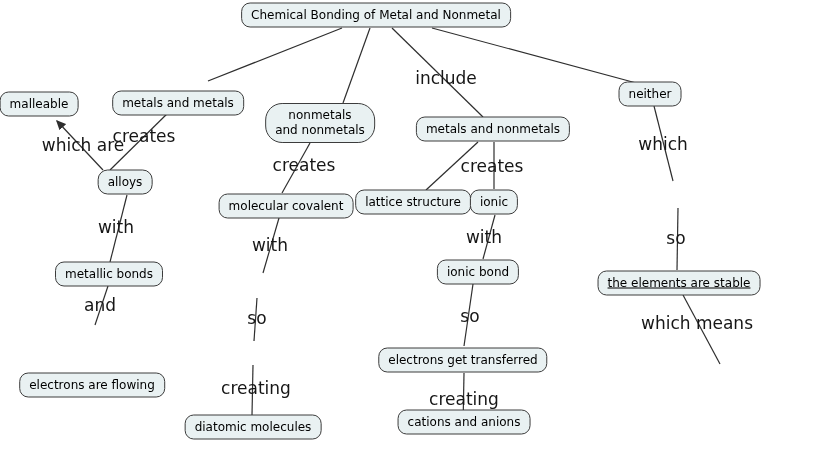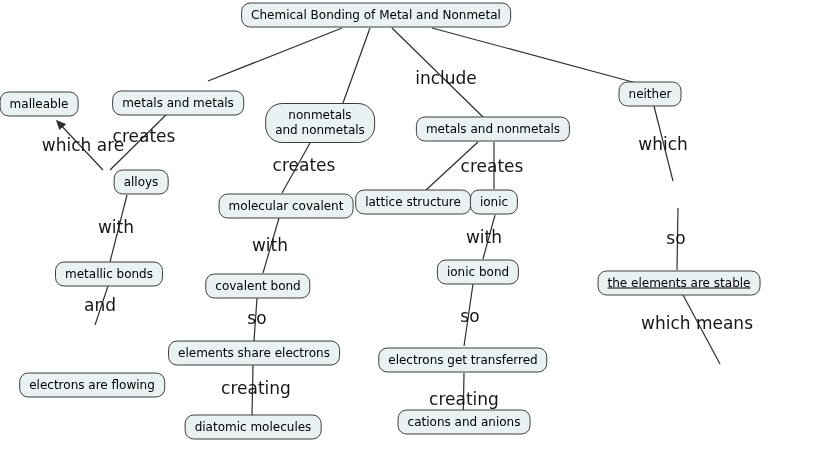--- a/index.html
+++ b/index.html
@@ -77,30 +77,28 @@
 
   <div class="node" style="left:376px; top:15px;">Chemical Bonding of Metal and Nonmetal</div>
   <div class="node" style="left:39px; top:104px;">malleable</div>
   <div class="node" style="left:178px; top:95px;margin-top:8px;">metals and metals</div>
   <div class="node" style="left:320px; top:123px;border-radius:17px;">
     <span>nonmetals</span><br>
     <span>and nonmetals</span>
   </div>
   <div class="node" style="left:493px; top:129px;">metals and nonmetals</div>
   <div class="node" style="left:650px; top:94px;">neither</div>
-  <div class="node" style="left:141px; top:182px;">alloys</div>
+  <div class="node" style="left:125px; top:182px;border-radius:10px;">alloys</div>
   <div class="node" style="left:286px; top:206px;">molecular covalent</div>
   <div class="node" style="left:413px; top:202px;">lattice structure</div>
   <div class="node" style="left:494px; top:202px;">ionic</div>
   <div class="node" style="left:109px; top:274px;">metallic bonds</div>
-  <div class="node" style="left:258px; top:286px;">covalent bond</div>
   <div class="node" style="left:478px; top:272px;">ionic bond</div>
   <div class="node" style="left:679px; top:283px;text-decoration:underline;">the elements are stable</div>
   <div class="node" style="left:92px; top:337px;margin-top:48px;">electrons are flowing</div>
-  <div class="node" style="left:254px; top:353px;">elements share electrons</div>
   <div class="node" style="left:463px; top:360px;">electrons get transferred</div>
   <div class="node" style="left:253px; top:427px;">diatomic molecules</div>
   <div class="node" style="left:464px; top:422px;">cations and anions</div>
 
   <div class="edge-label" style="left:83px; top:145px;">which are</div>
   <div class="edge-label" style="left:144px; top:136px;">creates</div>
   <div class="edge-label" style="left:304px; top:165px;">creates</div>
   <div class="edge-label" style="left:446px; top:78px;">include</div>
   <div class="edge-label" style="left:492px; top:166px;">creates</div>
   <div class="edge-label" style="left:663px; top:144px;">which</div>

